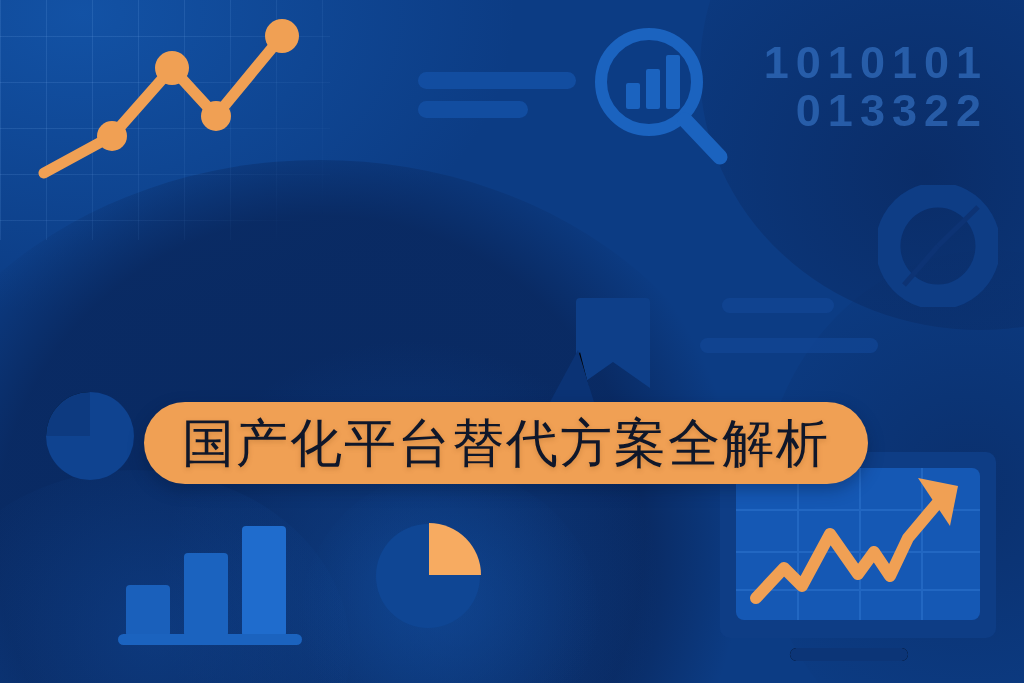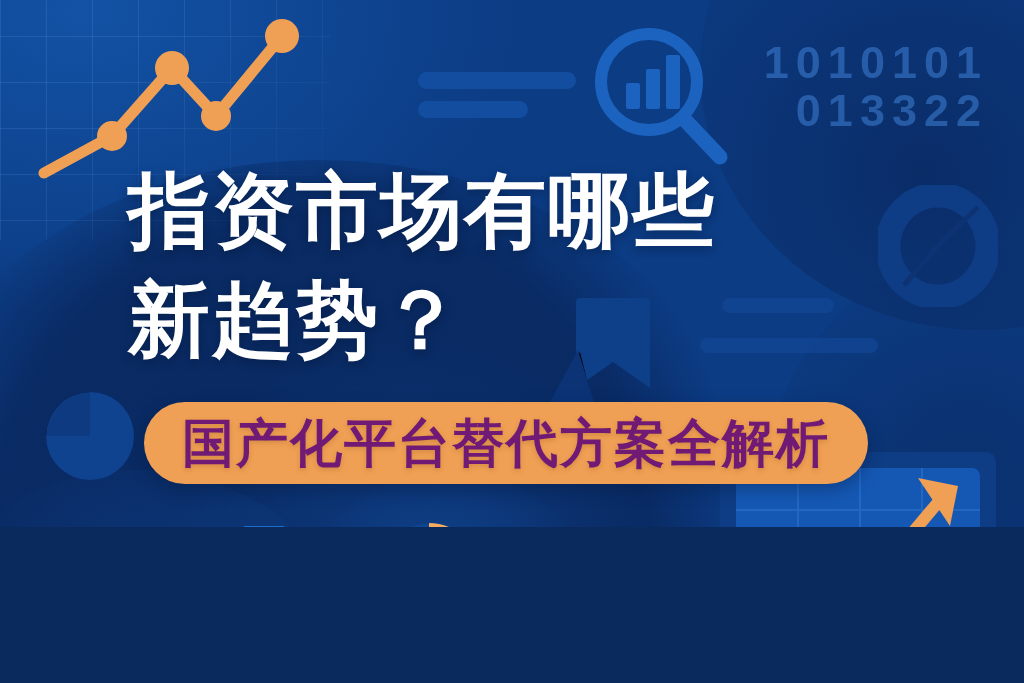--- a/index.html
+++ b/index.html
@@ -6,21 +6,21 @@
   html, body {
     margin: 0;
     padding: 0;
     background: #0a2a5e;
   }
   * { box-sizing: border-box; }
 
   #stage {
     position: relative;
     width: 1024px;
-    height: 527px;
+    height: 683px;
     overflow: hidden;
     font-family: "Liberation Sans", "DejaVu Sans", sans-serif;
     background: #0c3c84;
   }
 
   
   .bg-base {
     position: absolute;
     inset: 0;
     background:
@@ -138,23 +138,23 @@
     top: 402px;
     height: 82px;
     padding: 0 38px;
     display: flex;
     align-items: center;
     border-radius: 999px;
     background: #f0a054;
     box-shadow: 0 6px 16px rgba(5,24,58,.35);
   }
   .badge-text {
-    color: #701a75;
+    color: #0f172a;
     font-size: 52px;
-    font-weight: 700;
+    font-weight: 400;
     letter-spacing: 2px;
     line-height: 1;
     white-space: nowrap;
     text-shadow: 0 2px 5px rgba(120,62,10,.25);
   }
 </style>
 </head>
 <body>
 
 <div id="stage">
@@ -234,22 +234,18 @@
       <line x1="86" y1="16" x2="86" y2="168"></line>
       <line x1="148" y1="16" x2="148" y2="168"></line>
       <line x1="210" y1="16" x2="210" y2="168"></line>
     </g>
     <polyline points="44,146 72,116 90,134 118,82 146,122 162,100 178,124 196,86 228,48" fill="none" stroke="#f0a054" stroke-width="12" stroke-linecap="round" stroke-linejoin="round"></polyline>
     <path d="M206 26 L246 34 L238 74 Z" fill="#f0a054"></path>
     <rect x="78" y="196" width="118" height="13" rx="6.5" fill="#0d3madeup"></rect>
     <rect x="78" y="196" width="118" height="13" rx="6.5" fill="#0c3577"></rect>
   </svg>
 
-  <div class="headline">
-    <span class="ln">指资市场有哪些</span>
-    <span class="ln">新趋势？</span>
-  </div>
 
   <div class="badge">
     <span class="badge-text">国产化平台替代方案全解析</span>
   </div>
 
 </div>
 
 </body></html>

